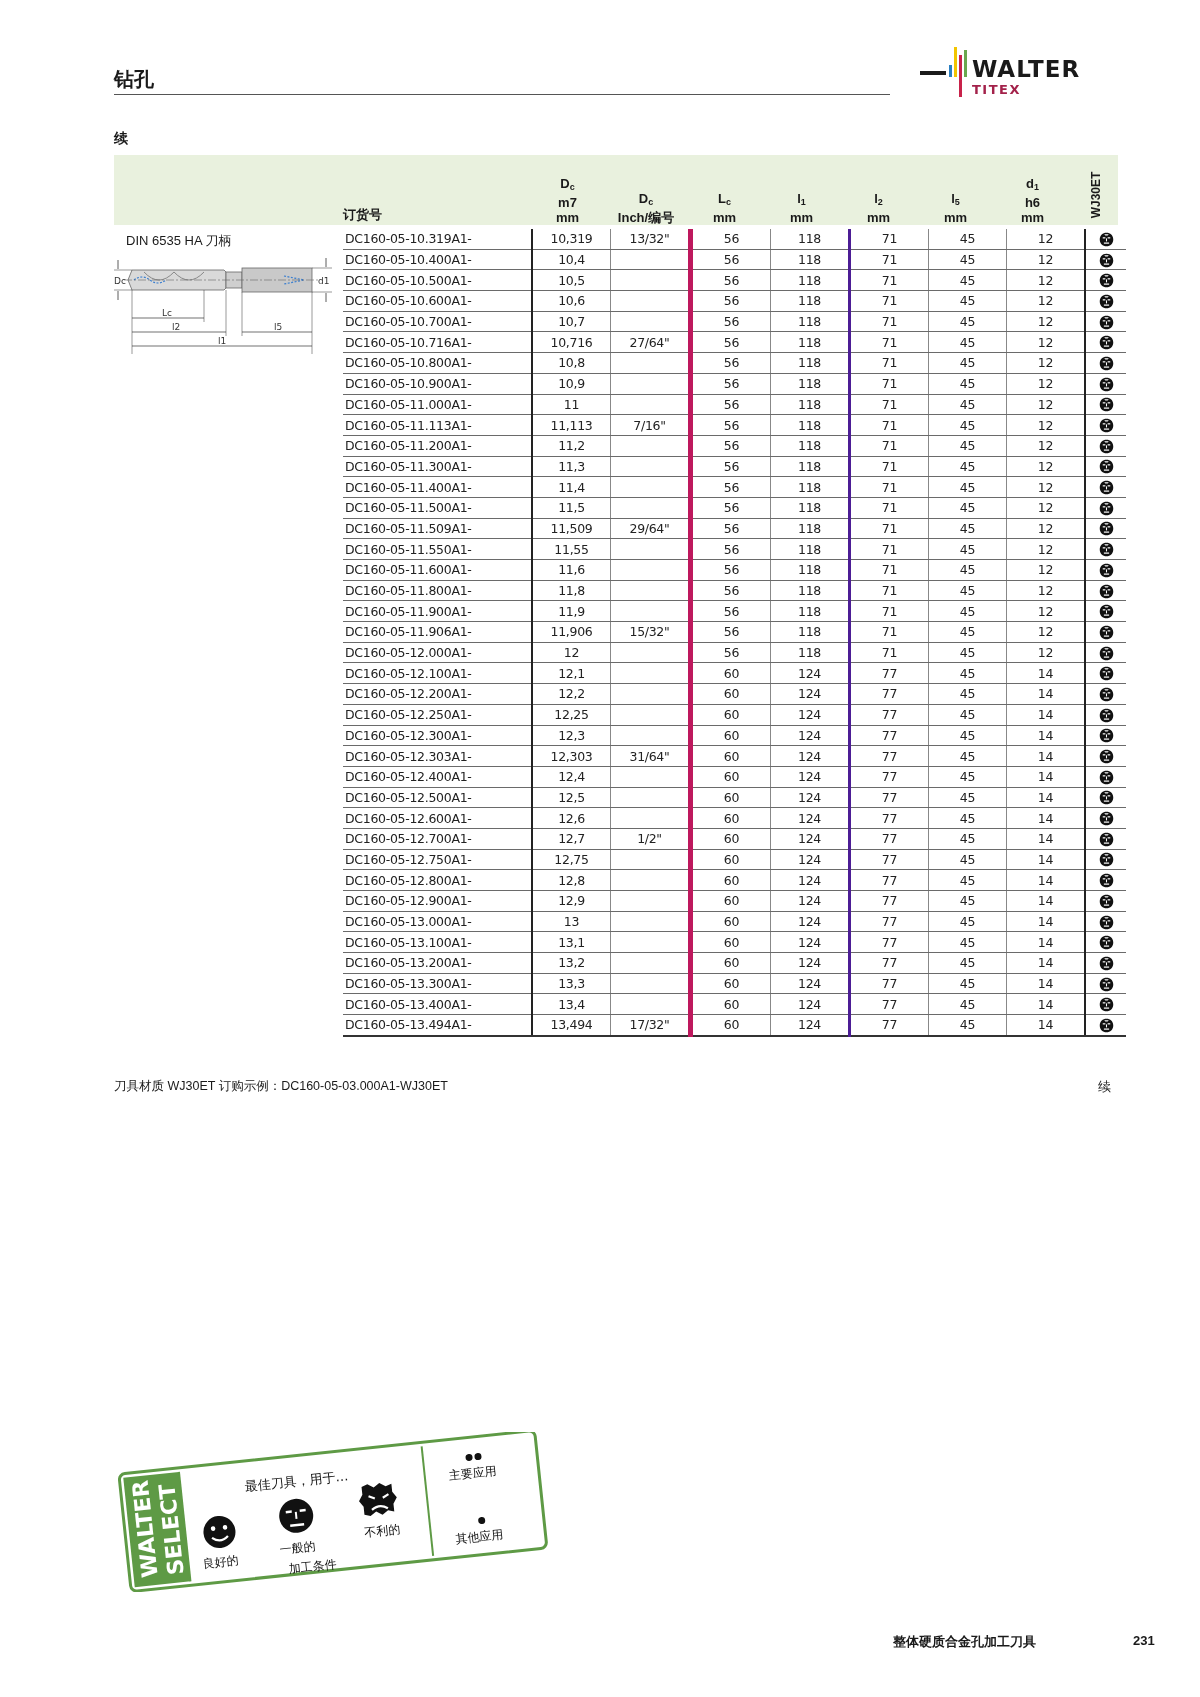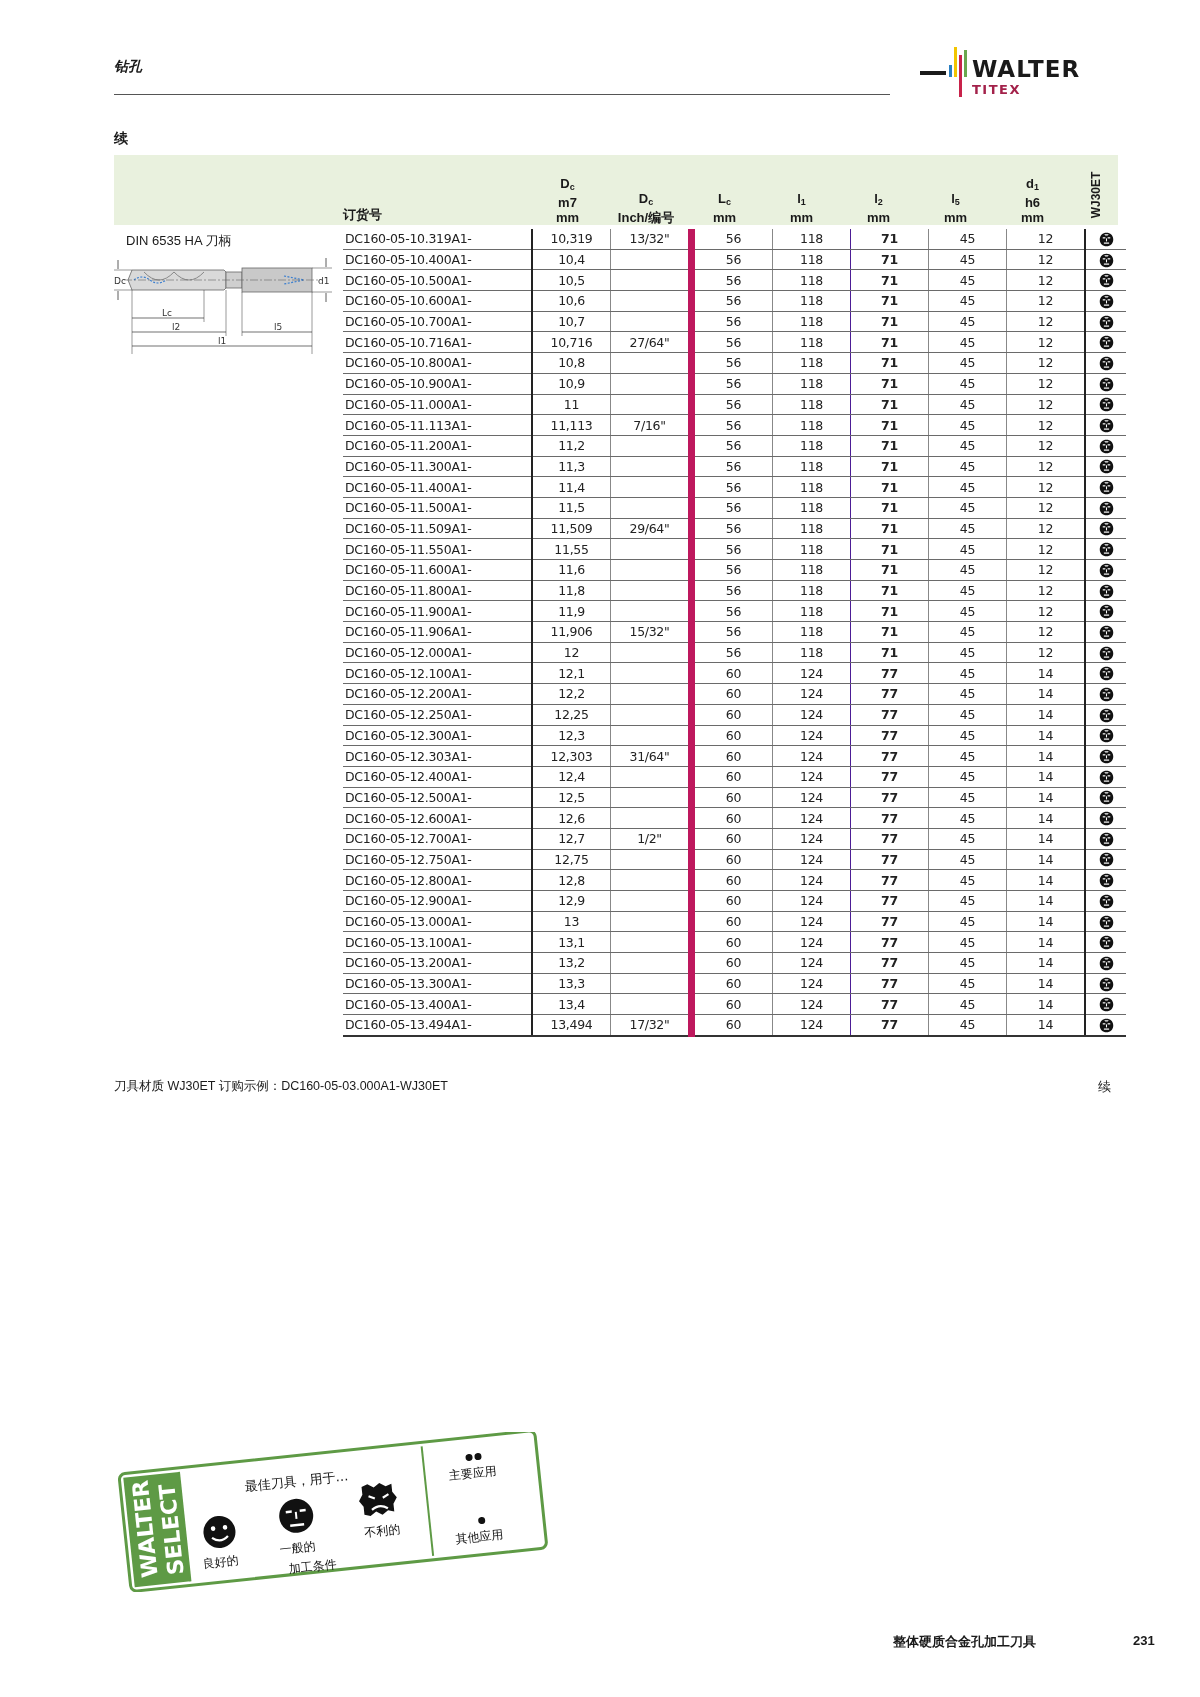--- a/index.html
+++ b/index.html
@@ -1,18 +1,18 @@
 <!DOCTYPE html>
 <html><head>
 <meta charset="utf-8">
 <style>
   html, body { margin: 0; padding: 0; background: #ffffff; }
   body { width: 1200px; height: 1697px; position: relative; overflow: hidden;
          font-family: "Liberation Sans", "DejaVu Sans", sans-serif; color: #1a1a1a; }
-  .section-title { position: absolute; left: 114px; top: 58px; font-size: 14px; font-weight: bold; font-style: italic; }
+  .section-title { position: absolute; left: 114px; top: 66px; font-size: 20px; font-weight: bold; }
   .header-rule { position: absolute; left: 114px; top: 94px; width: 776px; height: 1px; background: #555; }
   .logo { position: absolute; left: 912px; top: 45px; width: 205px; height: 52px; }
   .cont-top { position: absolute; left: 114px; top: 130px; font-size: 14px; font-weight: bold; }
 
   .thead-band { position: absolute; left: 114px; top: 155px; width: 1004px; height: 70px; background: #e9f1de; }
   .hcell { position: absolute; text-align: center; font-size: 13px; font-weight: bold; line-height: 15px; }
   .hcell sub { font-size: 9px; vertical-align: -2px; }
   .vert { position: absolute; left: 1086px; top: 168px; width: 20px; height: 54px; }
   .vert span { position: absolute; left: 50%; top: 50%; transform: translate(-50%,-50%) rotate(-90deg);
                font-size: 12px; font-weight: bold; white-space: nowrap; }
@@ -21,23 +21,23 @@
   .drill { position: absolute; left: 114px; top: 258px; width: 220px; height: 100px; }
 
   table.data { position: absolute; left: 343px; top: 229px; border-collapse: collapse; font-size: 12.5px;
                font-family: "DejaVu Sans", sans-serif; }
   table.data td { height: 19.7px; padding: 0; border-bottom: 1px solid #6a6a6a; text-align: center;
                   letter-spacing: -0.3px; color: #222; }
   table.data tr:last-child td { border-bottom: 2px solid #333; }
   td.c-order { width: 186px; text-align: left !important; padding-left: 2px !important; }
   td.c-dc { width: 77px; border-left: 2px solid #222; }
   td.c-inch { width: 77px; border-left: 1px solid #888; }
-  td.c-lc { width: 77px; border-left: 7px solid #be185d; }
+  td.c-lc { width: 77px; border-left: 5px solid #be185d; }
   td.c-l1 { width: 77px; border-left: 1px solid #888; }
-  td.c-l2 { width: 77px; border-left: 1px solid #4c1d95; font-weight: bold; }
+  td.c-l2 { width: 77px; border-left: 3px solid #4c1d95; }
   td.c-l5 { width: 77px; border-left: 1px solid #888; }
   td.c-d1 { width: 77px; border-left: 1px solid #888; }
   td.c-grade { width: 40px; border-left: 2px solid #222; }
   .face { display: inline-block; width: 15px; height: 15px; vertical-align: middle; }
 
   .footnote { position: absolute; left: 114px; top: 1078px; font-size: 12.5px; }
   .cont-bottom { position: absolute; left: 1098px; top: 1078px; font-size: 13px; }
 
   .select-wrap { position: absolute; left: 118px; top: 1432px; width: 430px; height: 160px; }
   .footer-title { position: absolute; left: 893px; top: 1633px; font-size: 13px; font-weight: bold; }

